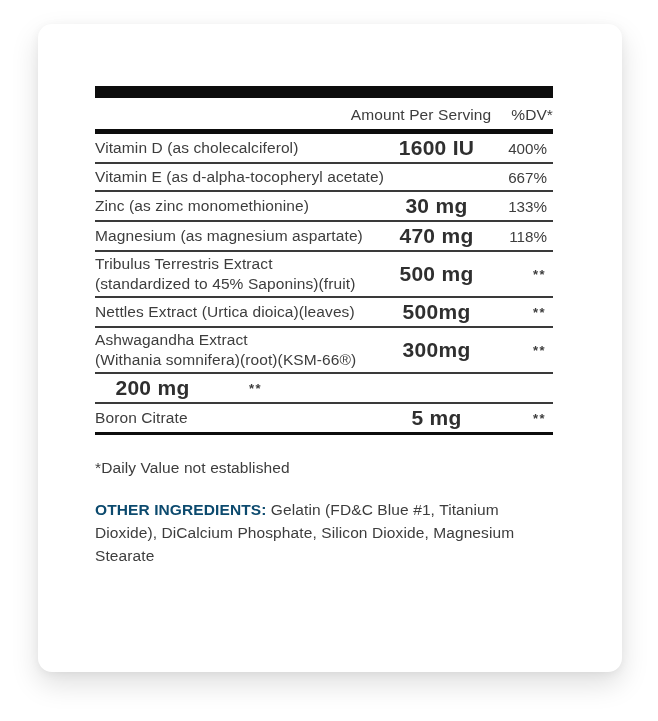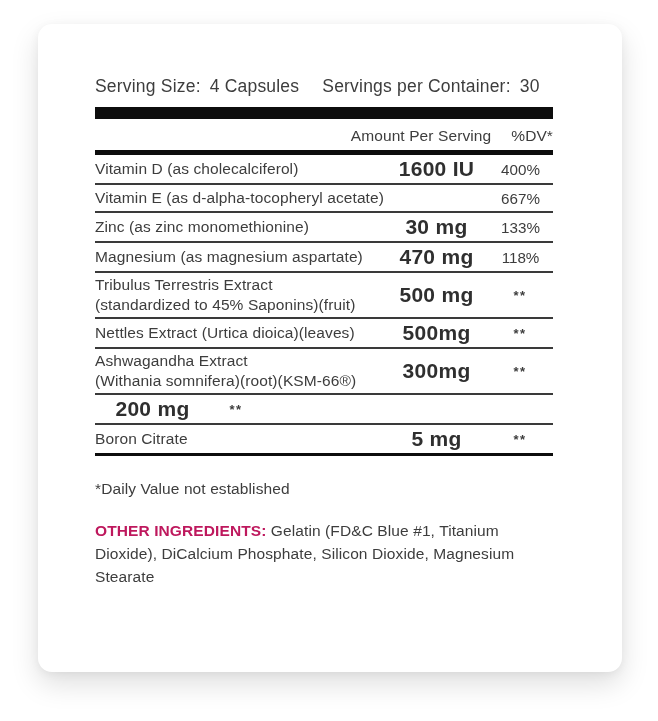--- a/index.html
+++ b/index.html
@@ -81,21 +81,21 @@
     font-weight: 700;
     font-size: 21px;
     color: #2f2f2f;
     letter-spacing: 0.3px;
     white-space: nowrap;
   }
   .row-dv {
     box-sizing: border-box;
     width: 59px;
     padding-right: 6px;
-    text-align: center;
+    text-align: right;
     font-size: 15.2px;
     color: var(--text, #3d3d3d);
     white-space: nowrap;
   }
   .row-dv.est {
     font-weight: 700;
     font-size: 13px;
     letter-spacing: 1.5px;
     padding-right: 7px;
   }
@@ -108,35 +108,29 @@
   .other {
     margin-top: 21px;
     font-size: 15.5px;
     line-height: 23px;
     color: var(--text, #3d3d3d);
     max-width: 452px;
     letter-spacing: 0.1px;
   }
   .other .oi-label {
     font-weight: 700;
-    color: #be185d;
+    color: #0c4a6e;
   }
 </style>
 </head>
 <body>
 
 <div class="canvas">
   <div class="card">
 
-    <div class="serving-line">
-      <span class="l1">Serving Size:</span>
-      <span class="v1">4 Capsules</span>
-      <span class="l2">Servings per Container:</span>
-      <span class="v2">30</span>
-    </div>
 
     <div class="bar-thick"></div>
 
     <div class="col-header">
       <span>Amount Per Serving</span>
       <span>%DV*</span>
     </div>
 
     <div class="bar-med"></div>
 

